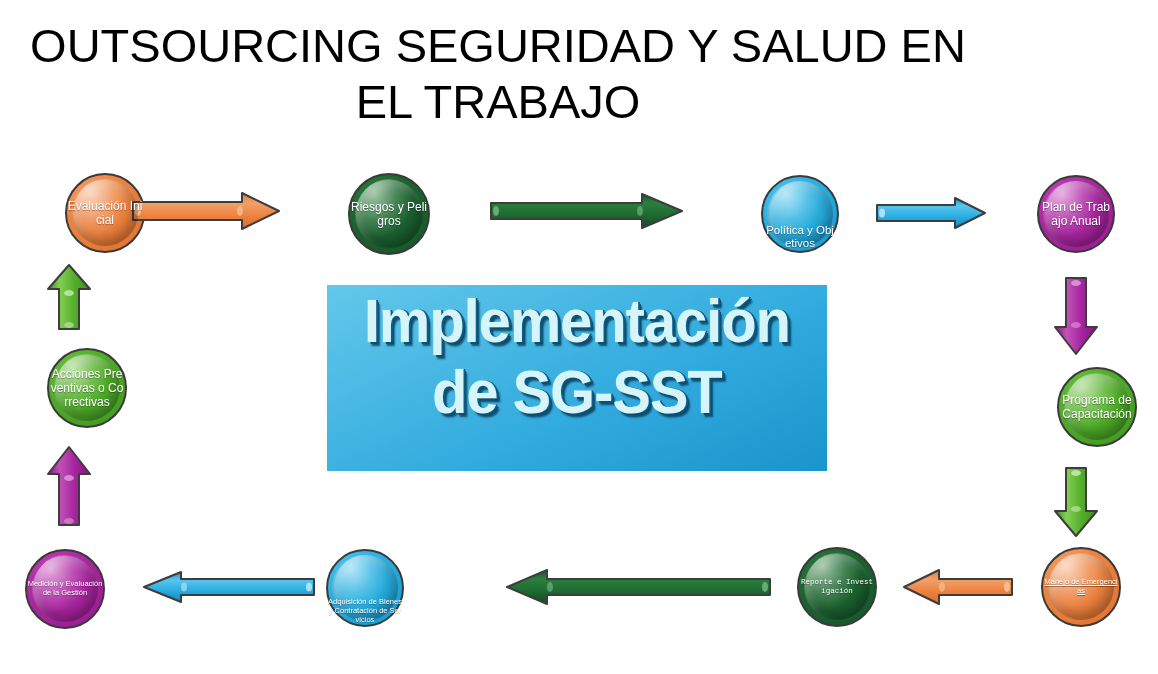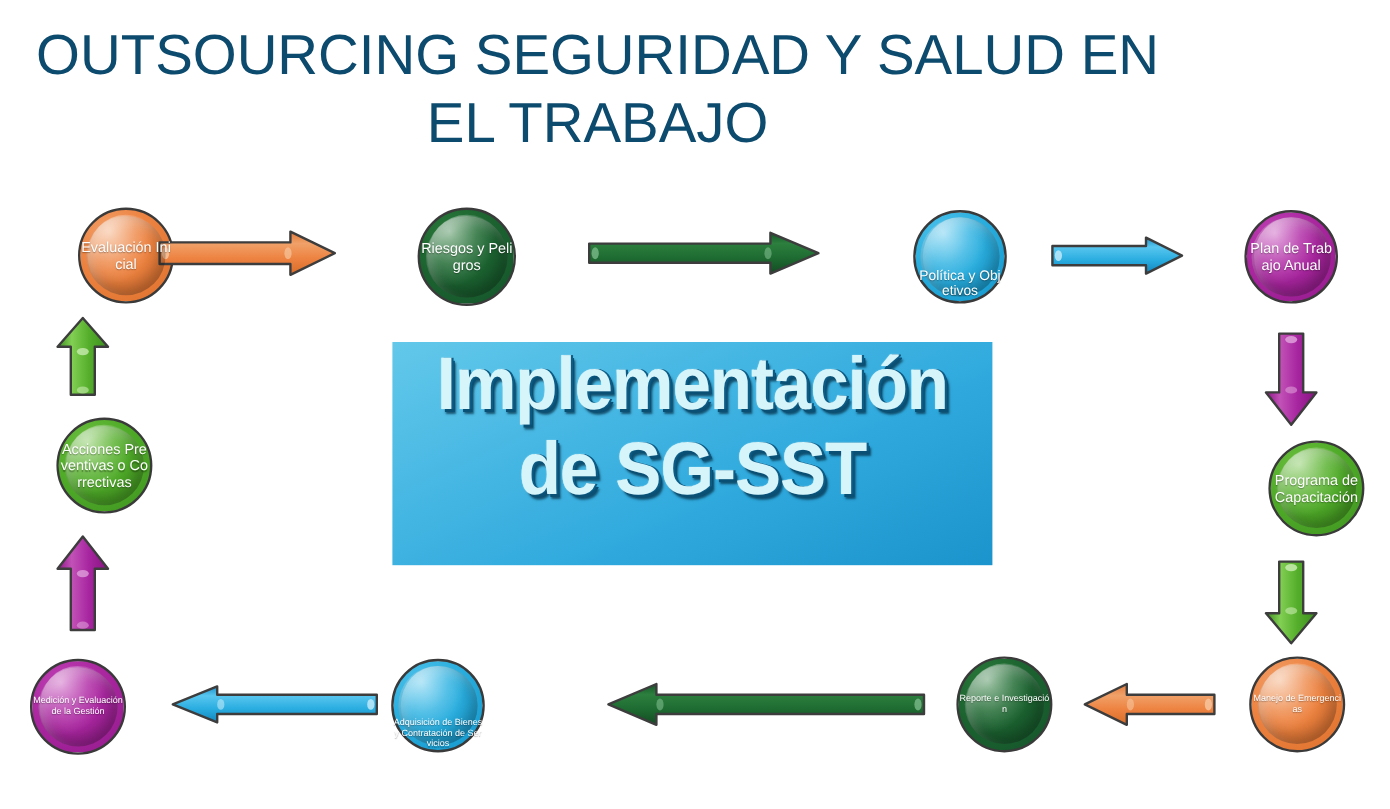--- a/index.html
+++ b/index.html
@@ -21,21 +21,21 @@
   
   .title {
     position: absolute;
     left: 0;
     top: 18px;
     width: 996px;
     text-align: center;
     font-family: "Liberation Sans", sans-serif;
     font-size: 47px;
     line-height: 56px;
-    color: #0c4a6e;
+    color: #000000;
     letter-spacing: 0px;
     white-space: pre-wrap;
   }
 
   
   .node {
     position: absolute;
     border-radius: 50%;
     box-sizing: border-box;
     border: 2px solid #3a3a3a;
@@ -223,41 +223,41 @@
           <stop offset="62%" stop-color="#55ae2b"></stop>
             <stop offset="100%" stop-color="#3d8f1f"></stop>
         </linearGradient>
       </defs>
       <polygon points="13,1 33,1 33,44 44,44 23,69 2,44 13,44" fill="url(#gLGreenV)" stroke="#3d3d3d" stroke-width="2" stroke-linejoin="round"></polygon>
       <ellipse cx="23" cy="6" rx="5" ry="3" fill="#c8ebb0" opacity="0.85"></ellipse>
       <ellipse cx="23" cy="42" rx="5" ry="3" fill="#c8ebb0" opacity="0.6"></ellipse>
     </svg>
   </div>
 
-  <div class="node c-orange" style="left:1041px; top:547px; width:80px; height:80px; font-size:7.5px;">
+  <div class="node c-orange" style="left:1041px; top:547px; width:80px; height:80px; font-size:7.5px;text-decoration:underline;">
     <span class="node-label">Manejo de Emergencias</span>
   </div>
 
   <div class="arrow" style="left:903px; top:568px; width:110px; height:38px;">
     <svg viewBox="0 0 110 38" preserveAspectRatio="none">
       <defs>
         <linearGradient id="gOrangeH2" x1="0" y1="0" x2="0" y2="1">
           <stop offset="0%" stop-color="#e2793a"></stop>
             <stop offset="28%" stop-color="#f0a169"></stop>
           <stop offset="60%" stop-color="#ee8443"></stop>
             <stop offset="100%" stop-color="#d96c28"></stop>
         </linearGradient>
       </defs>
       <polygon points="109,11 36,11 36,2 1,19 36,36 36,27 109,27" fill="url(#gOrangeH2)" stroke="#3d3d3d" stroke-width="2" stroke-linejoin="round"></polygon>
       <ellipse cx="104" cy="19" rx="3" ry="5" fill="#f7c49c" opacity="0.85"></ellipse>
       <ellipse cx="39" cy="19" rx="3" ry="5" fill="#f7c49c" opacity="0.6"></ellipse>
     </svg>
   </div>
 
-  <div class="node c-green" style="left:797px; top:547px; width:80px; height:80px; font-size:7.5px;">
+  <div class="node c-green" style="left:797px; top:547px; width:80px; height:80px; font-size:7.5px;font-family:Liberation Mono, monospace;">
     <span class="node-label">Reporte e Investigación</span>
   </div>
 
   <div class="arrow" style="left:506px; top:568px; width:265px; height:38px;">
     <svg viewBox="0 0 265 38" preserveAspectRatio="none">
       <defs>
         <linearGradient id="gGreenH2" x1="0" y1="0" x2="0" y2="1">
           <stop offset="0%" stop-color="#17562a"></stop>
             <stop offset="26%" stop-color="#2c7f3e"></stop>
           <stop offset="62%" stop-color="#1e6b31"></stop>

